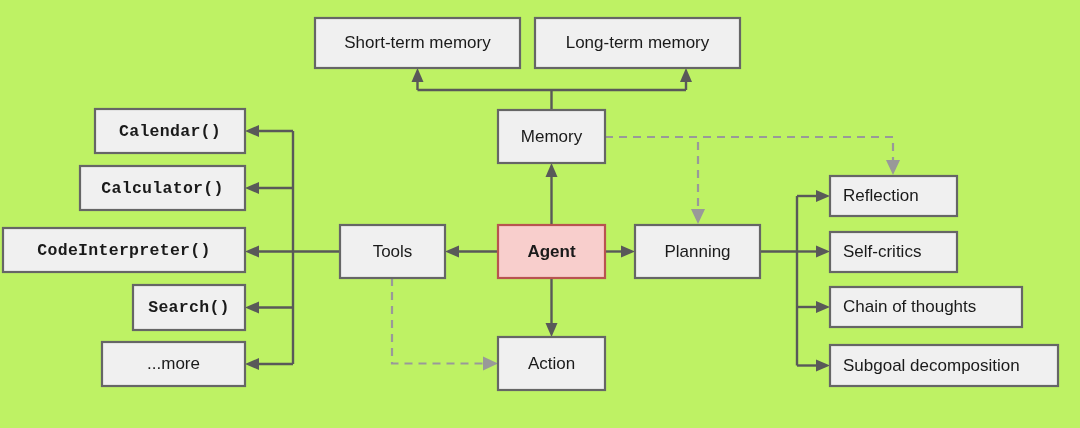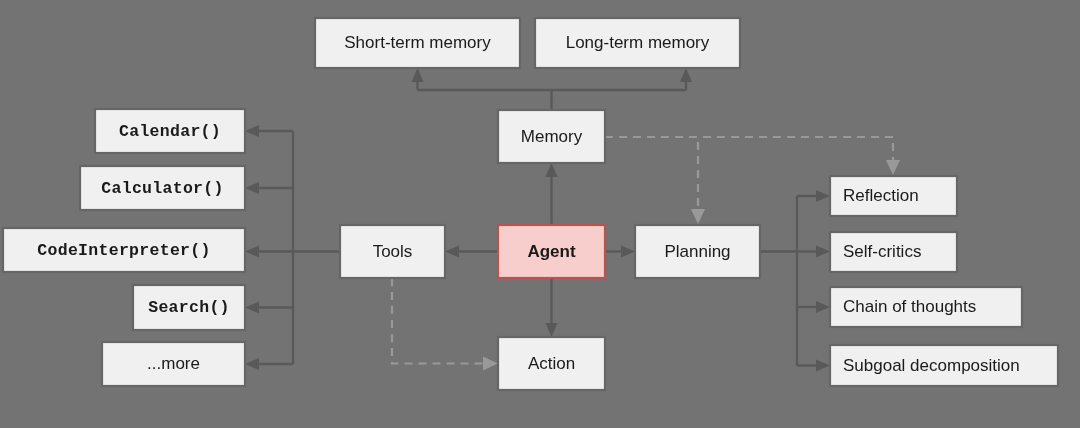--- a/index.html
+++ b/index.html
@@ -11,21 +11,21 @@
   body {
     width: 1080px;
     height: 428px;
     font-family: "Liberation Sans", sans-serif;
     overflow: hidden;
   }
   #diagram-root {
     position: relative;
     width: 1080px;
     height: 428px;
-    background: #737373;
+    background: #bef264;
   }
   svg#diagram-svg {
     display: block;
     width: 1080px;
     height: 428px;
   }
   .node-rect {
     fill: #f0f0f0;
     stroke: #666666;
     stroke-width: 2.2;

